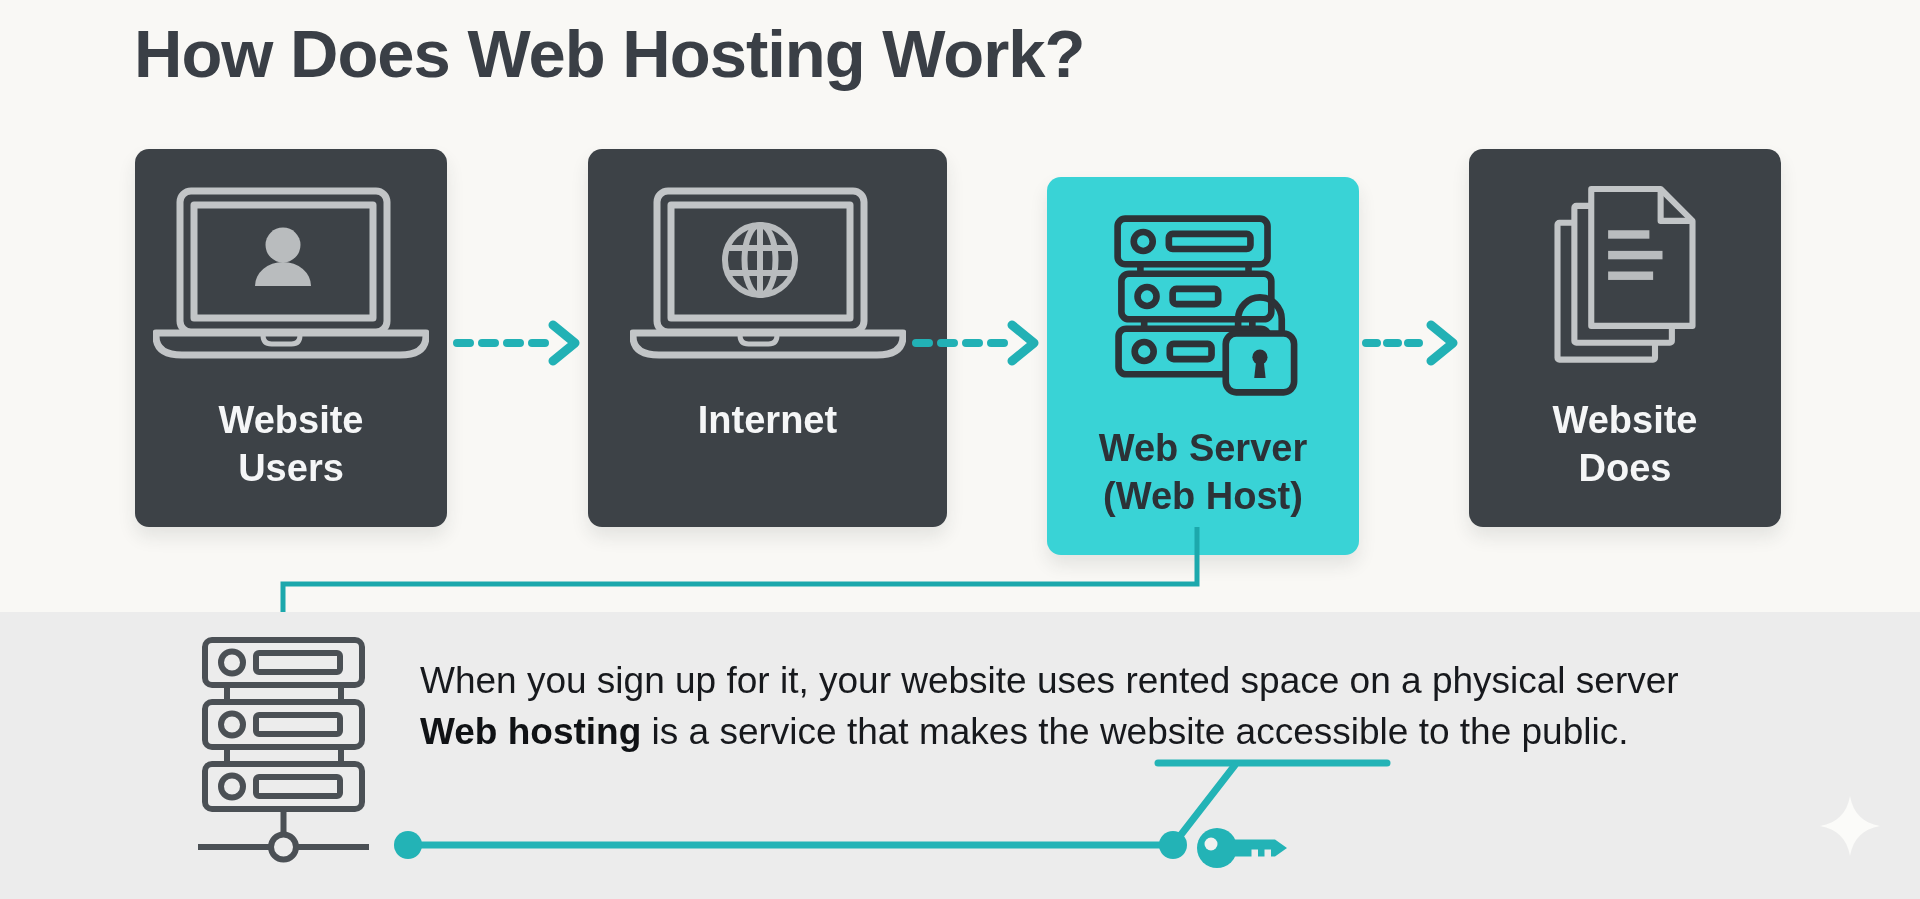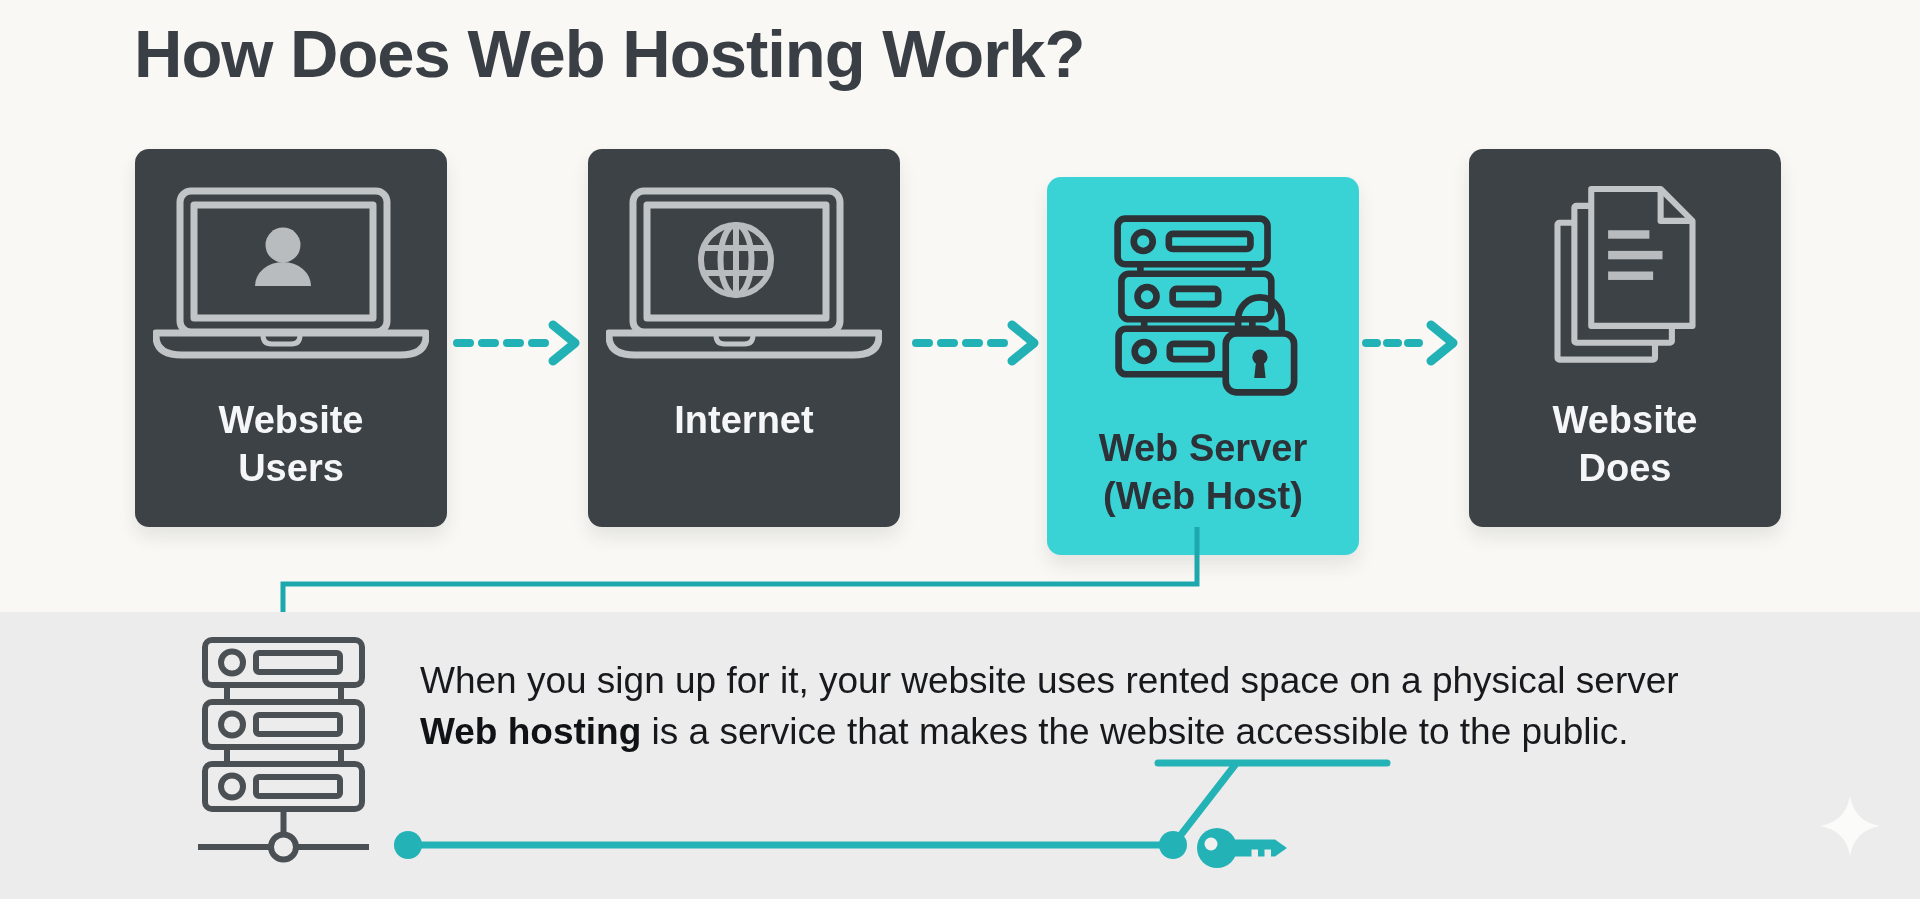--- a/index.html
+++ b/index.html
@@ -51,21 +51,21 @@
       <span>Website</span>
       <span>Users</span>
     </div>
   </div>
 
   <svg class="abs" style="left:449px;top:320px;" width="141" height="46" viewBox="0 0 141 46">
     <line x1="8" y1="23" x2="100" y2="23" stroke="#22b1b5" stroke-width="8" stroke-linecap="round" stroke-dasharray="13 12"></line>
     <path d="M104 5 L126 23 L104 41" fill="none" stroke="#22b1b5" stroke-width="9" stroke-linecap="round" stroke-linejoin="round"></path>
   </svg>
 
-  <div class="box dark" style="left:588px;">
+  <div class="box dark" style="left:588px;padding-left:47px;">
     <svg class="box-icon icon-laptop" width="276" height="172" viewBox="0 0 276 172">
       <g fill="none" stroke="#c2c5c7" stroke-width="7" stroke-linejoin="round">
         <rect x="27" y="4" width="207" height="141" rx="11"></rect>
         <rect x="41" y="18" width="179" height="113"></rect>
         <path d="M3 146 H273 V149 Q273 168 247 168 H29 Q3 168 3 149 Z"></path>
         <path d="M110 146 H147 V148 Q147 157 138.5 157 H118.5 Q110 157 110 148 Z" stroke-width="5"></path>
       </g>
       <g fill="none" stroke="#b9bcbe" stroke-width="6">
         <circle cx="130" cy="73" r="35"></circle>
         <ellipse cx="130" cy="73" rx="15.5" ry="35"></ellipse>

